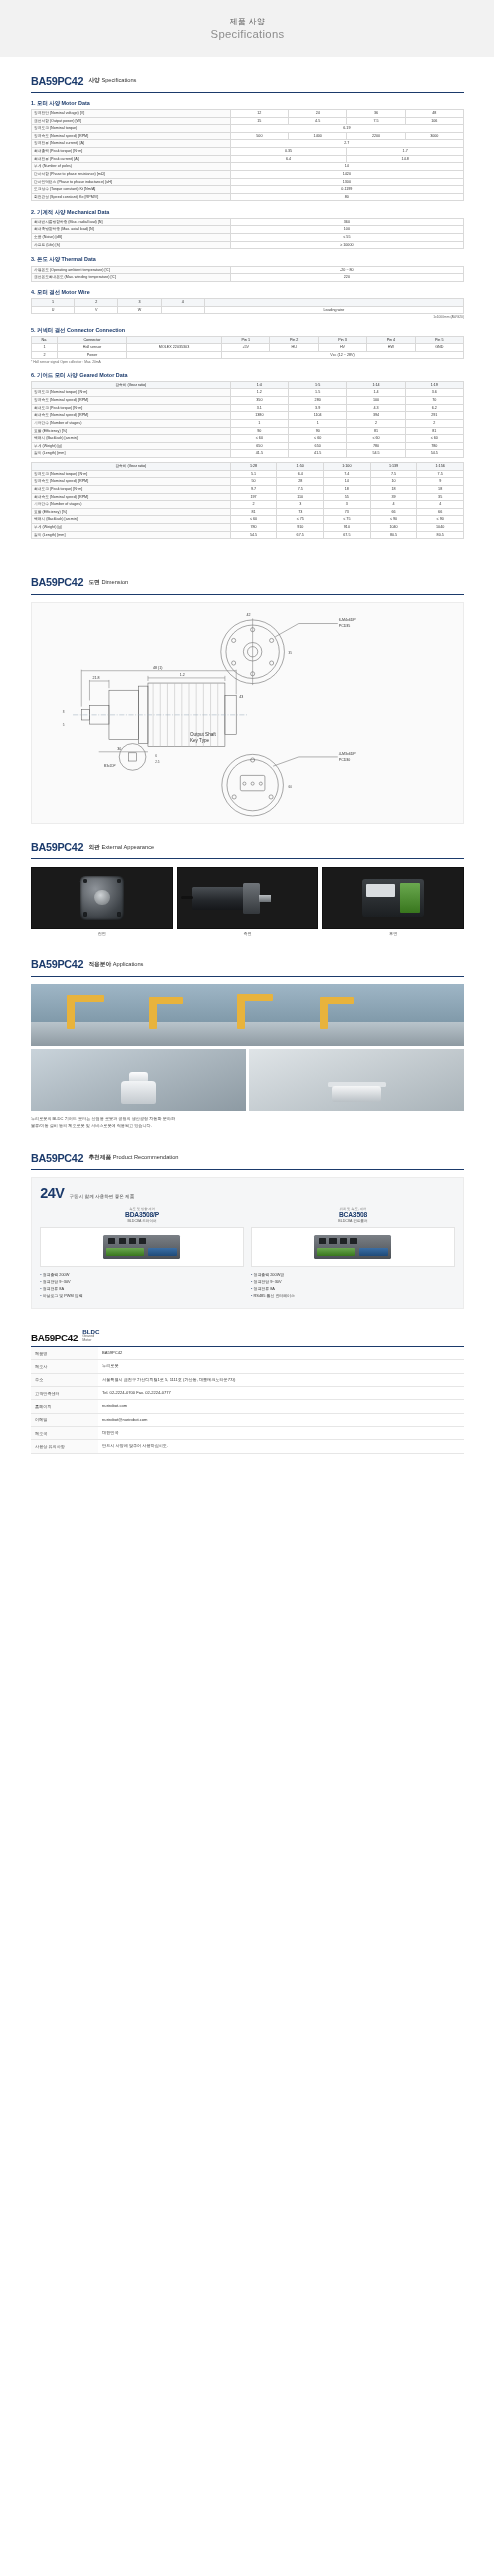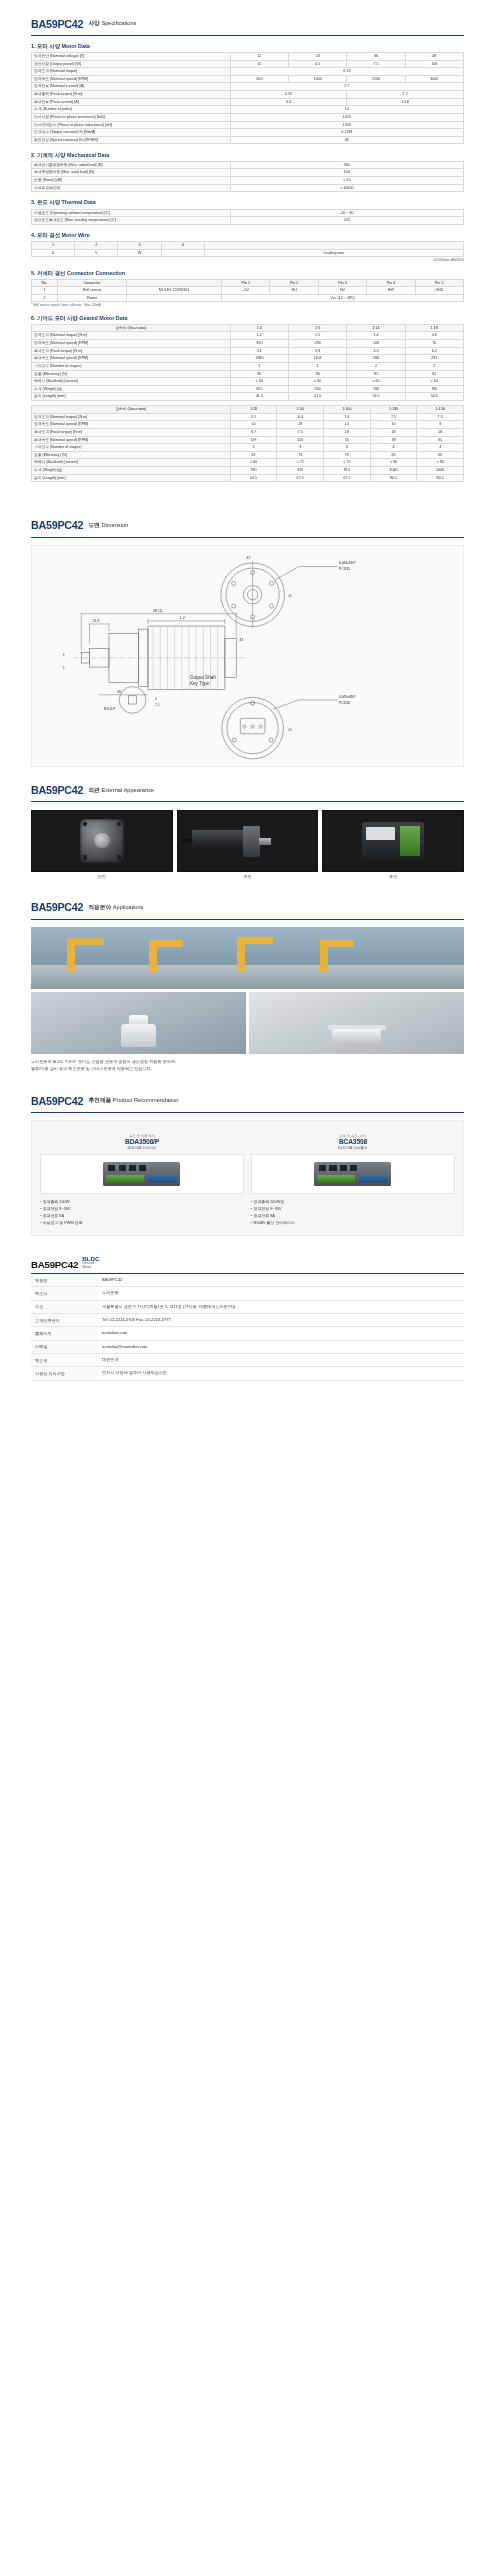--- a/index.html
+++ b/index.html
@@ -289,20 +289,24 @@
   }
 
   .dim-label { font-size:7px; fill:#333; font-family:"Liberation Sans", sans-serif; }
   .dim-label-sm { font-size:6px; fill:#444; font-family:"Liberation Sans", sans-serif; }
 </style>
 </head>
 <body>
 
 <div class="page">
 
+  <div class="banner">
+    <div class="kr">제품 사양</div>
+    <div class="en">Specifications</div>
+  </div>
 
   <div class="sect-head">
     <span class="model">BA59PC42</span>
     <span class="label">
       <b>사양</b>
       <span>Specifications</span>
     </span>
   </div>
   <div class="sect-rule"></div>
 
@@ -874,20 +878,24 @@
     <span class="model">BA59PC42</span>
     <span class="label">
       <b>추천제품</b>
       <span>Product Recommendation</span>
     </span>
   </div>
   <div class="sect-rule"></div>
 
   <div class="rec-wrap">
     <div class="rec-box">
+      <div class="rec-head">
+        <span class="rec-24v">24V</span>
+        <span class="rec-sub">구동시 함께 사용하면 좋은 제품</span>
+      </div>
       <div class="rec-cols">
         <div class="rec-col">
           <div class="rec-col-kicker">속도 및 방향 제어</div>
           <div class="rec-col-title">BDA3508/P</div>
           <div class="rec-col-sub">BLDC8A 드라이버</div>
           <div class="rec-img">
             <div class="drv">
               <span class="term" style="left:5.2px"></span>
               <span class="term" style="left:15.5px"></span>
               <span class="term" style="left:26px"></span>

